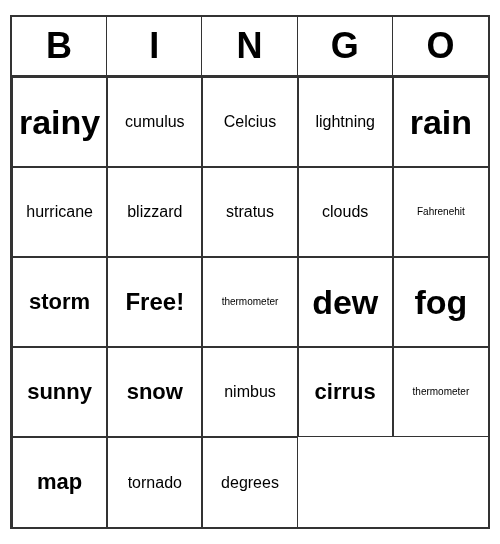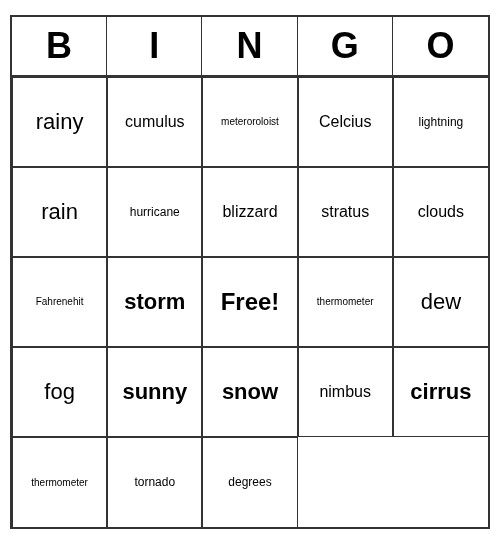--- a/index.html
+++ b/index.html
@@ -64,35 +64,35 @@
 
     .bingo-cell:nth-child(n+21) {
       border-bottom: none;
     }
 
     .cell-text {
       line-height: 1.2;
     }
 
     .size-xl {
-      font-size: 22px;
-      font-weight: normal;
+      font-size: 34px;
+      font-weight: bold;
     }
 
     .size-lg {
       font-size: 22px;
       font-weight: bold;
     }
 
     .size-md {
       font-size: 16px;
     }
 
     .size-sm {
-      font-size: 12px;
+      font-size: 16px;
     }
 
     .size-xs {
       font-size: 10px;
     }
 
     .free-cell {
       font-size: 24px;
       font-weight: bold;
     }
@@ -107,23 +107,20 @@
       <div class="bingo-header-cell">N</div>
       <div class="bingo-header-cell">G</div>
       <div class="bingo-header-cell">O</div>
     </div>
   <div class="bingo-grid">
   <div class="bingo-cell">
         <span class="cell-text size-xl">rainy</span>
       </div>
       <div class="bingo-cell">
         <span class="cell-text size-md">cumulus</span>
-      </div>
-      <div class="bingo-cell">
-        <span class="cell-text size-xs">meteroroloist</span>
       </div>
       <div class="bingo-cell">
         <span class="cell-text size-md">Celcius</span>
       </div>
       <div class="bingo-cell">
         <span class="cell-text size-sm">lightning</span>
       </div>
       <div class="bingo-cell">
         <span class="cell-text size-xl">rain</span>
       </div>
@@ -166,19 +163,22 @@
       <div class="bingo-cell">
         <span class="cell-text size-md">nimbus</span>
       </div>
       <div class="bingo-cell">
         <span class="cell-text size-lg">cirrus</span>
       </div>
       <div class="bingo-cell">
         <span class="cell-text size-xs">thermometer</span>
       </div>
       <div class="bingo-cell">
+        <span class="cell-text size-lg">map</span>
+      </div>
+      <div class="bingo-cell">
         <span class="cell-text size-sm">tornado</span>
       </div>
       <div class="bingo-cell">
         <span class="cell-text size-sm">degrees</span>
       </div>
     </div>
 </div>
 
 </body></html>

